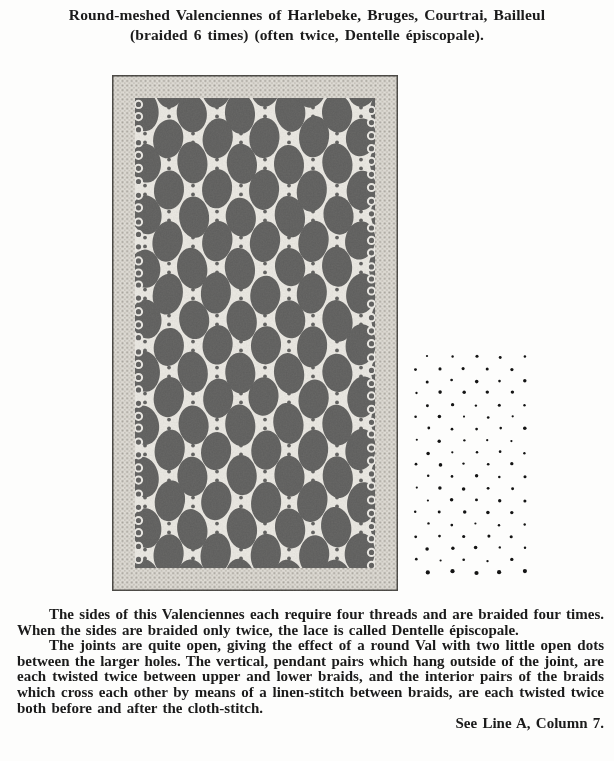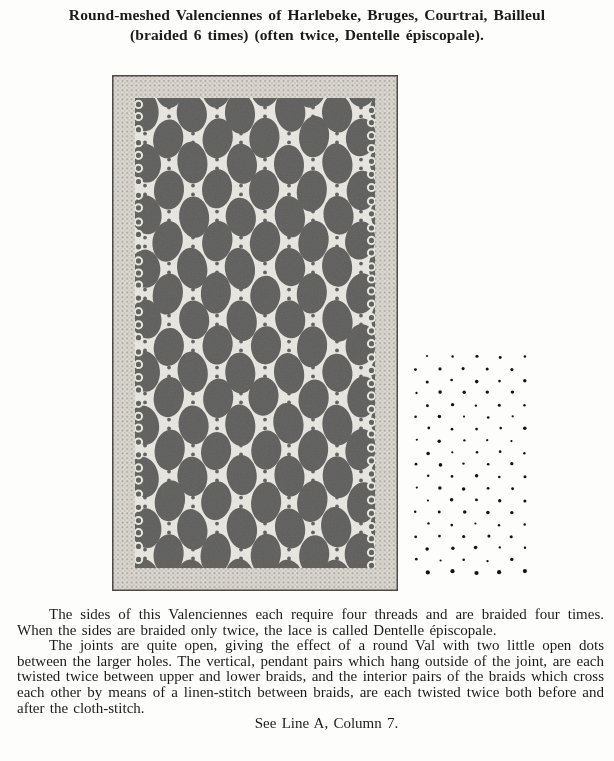--- a/index.html
+++ b/index.html
@@ -27,26 +27,27 @@
     line-height:0;
   }
   .pricking{position:absolute;line-height:0;}
   .body-text{
     position:absolute;
     left:17px;top:607px;width:587px;
     font-size:15px;
     line-height:15.6px;
     text-align:justify;
     word-spacing:1.5px;
+    font-weight:bold;
   }
   .body-text p{
     margin:0;
     text-indent:32px;
   }
-  .body-text p.no-justify{text-align:center;}
+  .body-text p.no-justify{text-align:right;}
 </style>
 </head>
 <body>
 
 <div class="page">
 
   <div class="title-block">
     <div>Round-meshed Valenciennes of Harlebeke, Bruges, Courtrai, Bailleul</div>
     <div>(braided 6 times) (often twice, Dentelle épiscopale).</div>
   </div>

